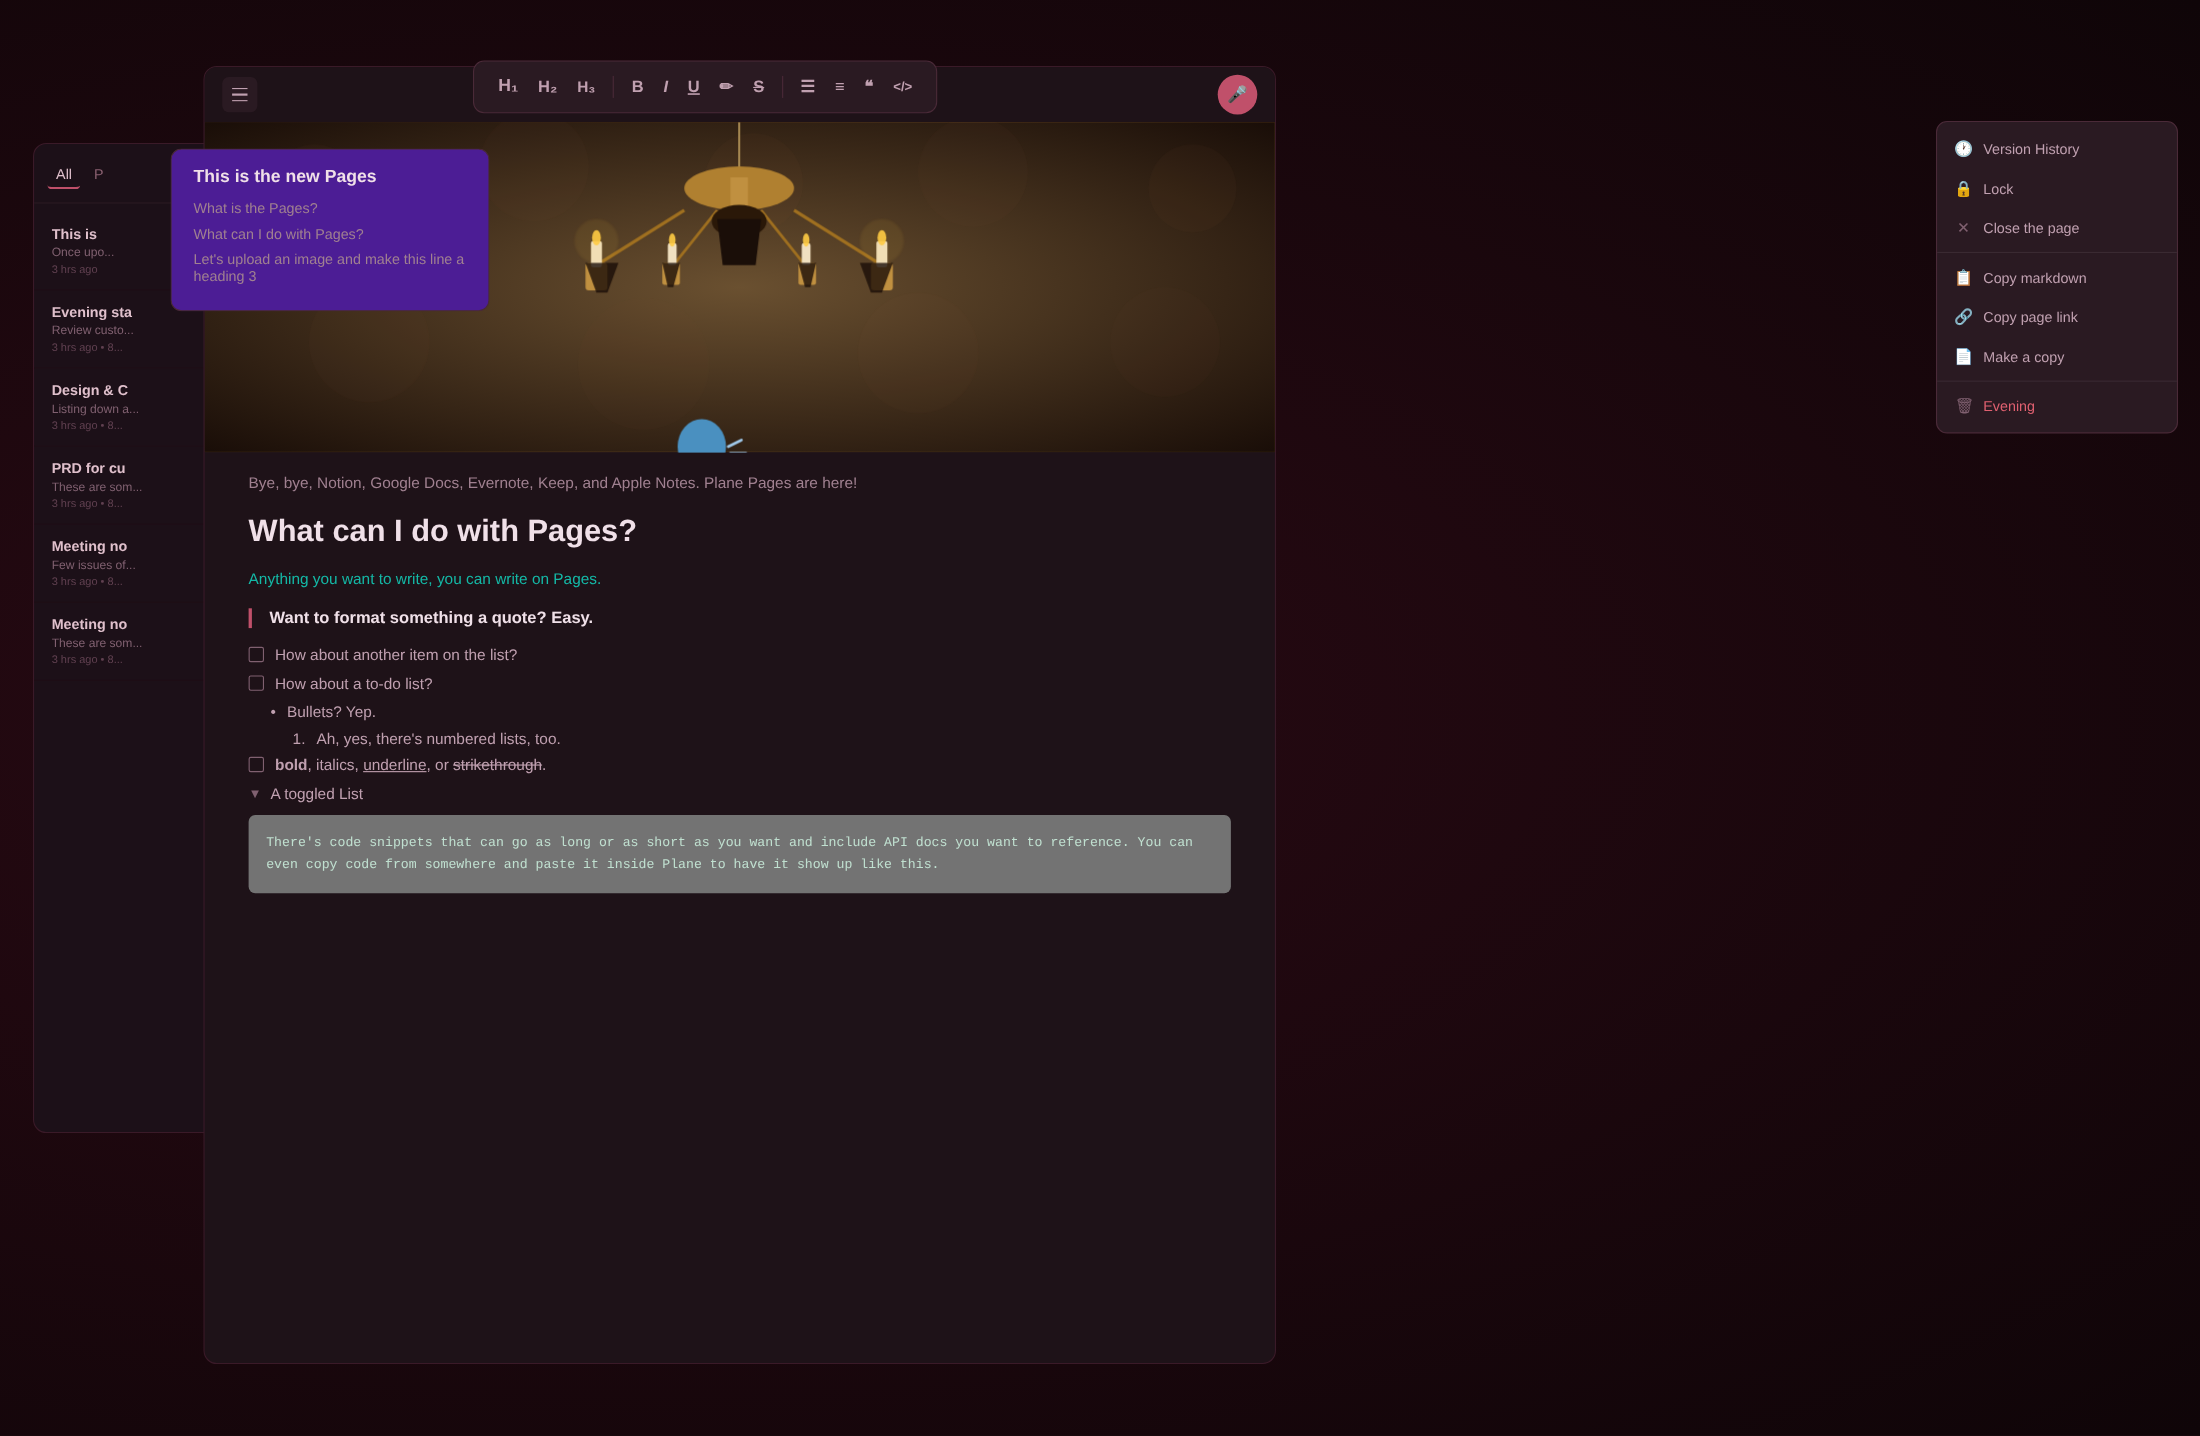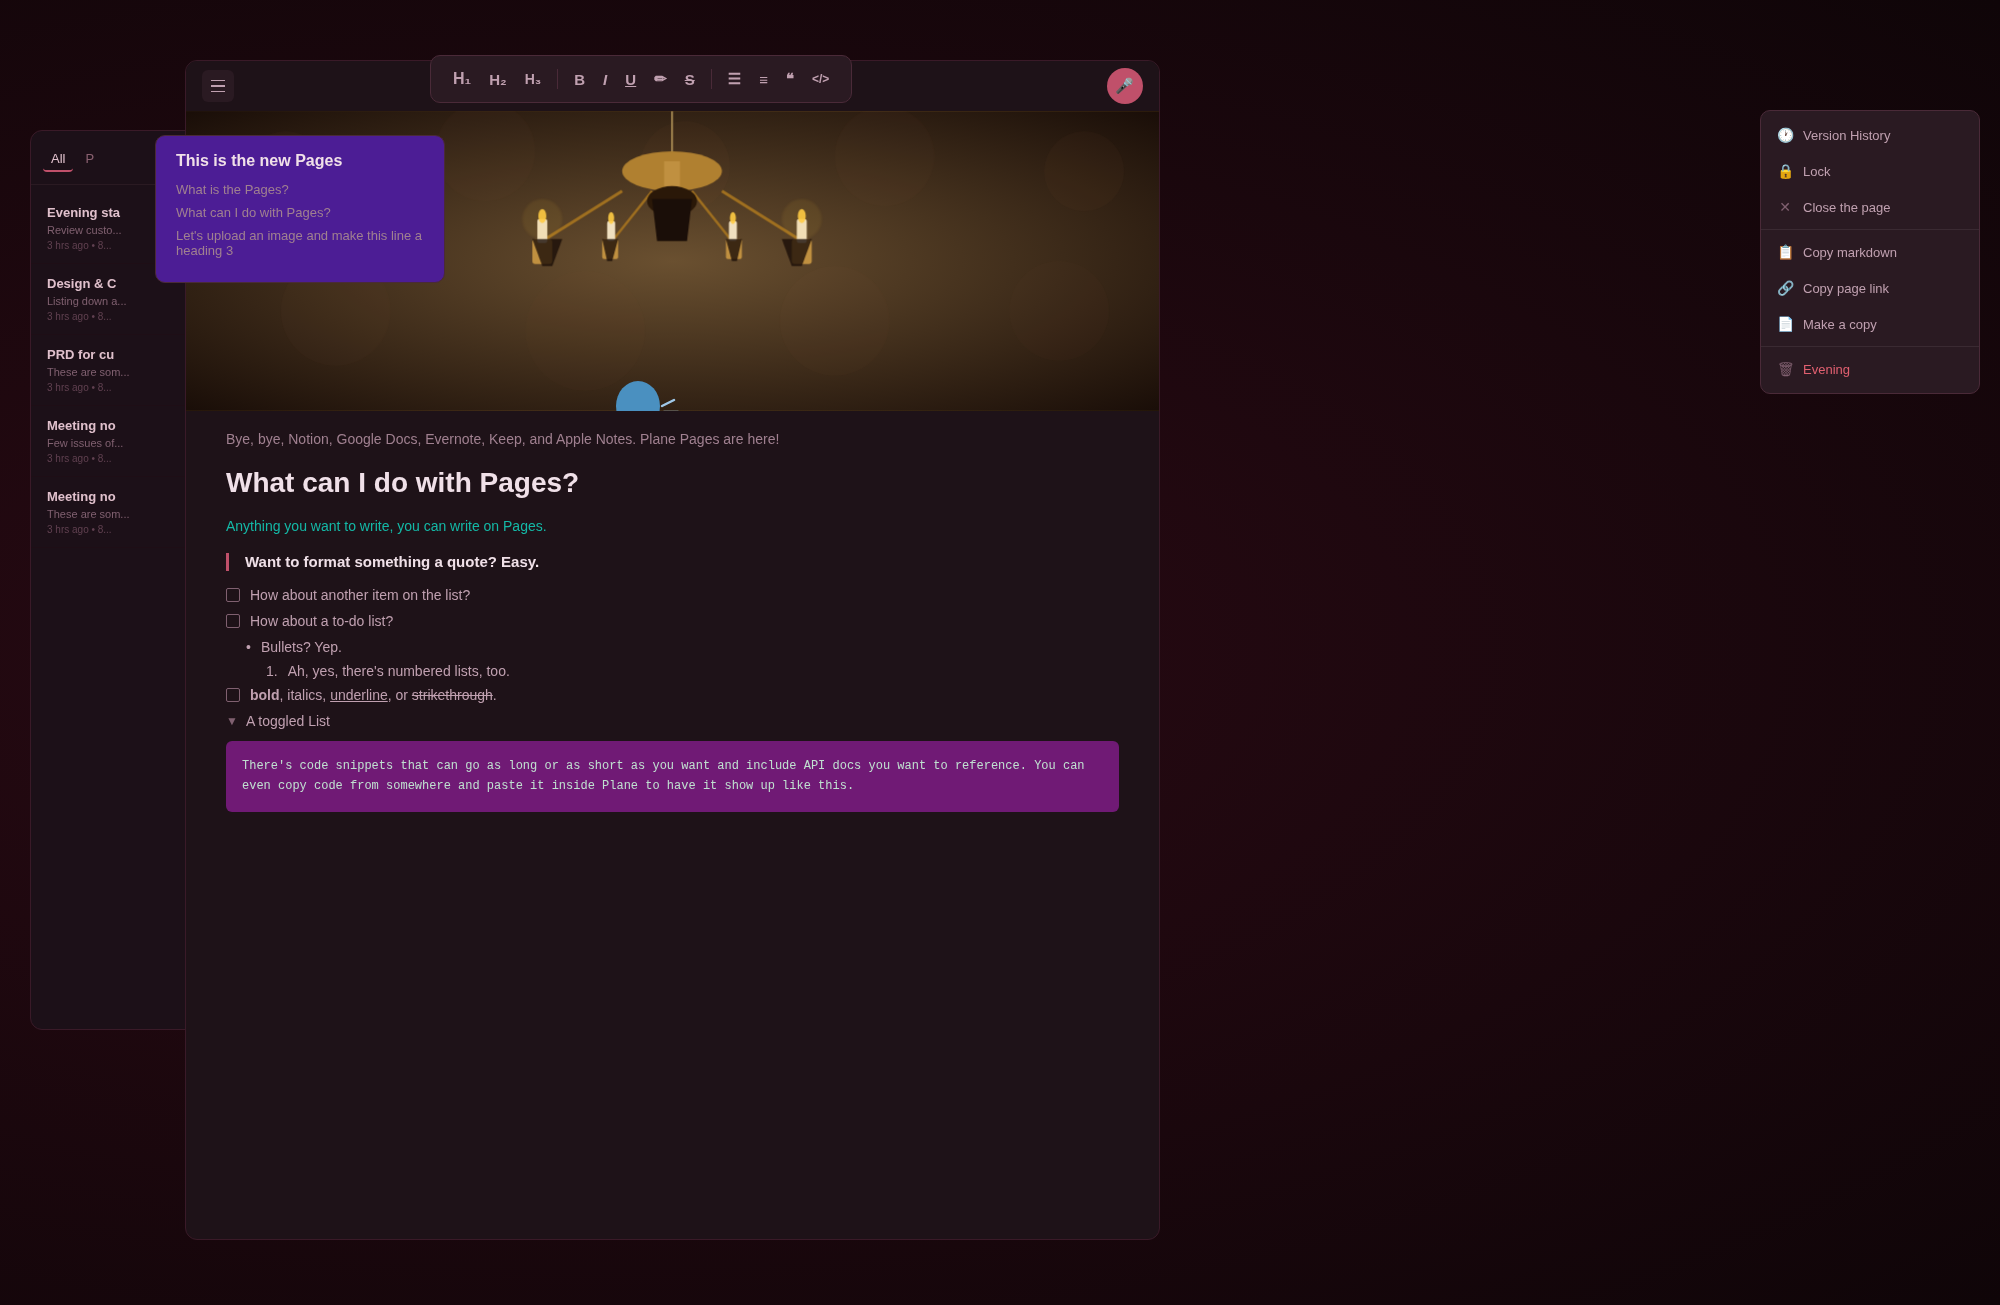--- a/index.html
+++ b/index.html
@@ -301,21 +301,21 @@
       color: #806070;
       font-size: 12px;
     }
 
     .toggled-label {
       font-size: 14px;
       color: #c0a0b0;
     }
 
     .code-block {
-      background: #701a75;
+      background: #737373;
       border-radius: 6px;
       padding: 16px;
       font-family: 'Courier New', monospace;
       font-size: 12px;
       color: #c0e0d0;
       line-height: 1.6;
       margin-top: 8px;
     }
 
     
@@ -404,20 +404,25 @@
 <body>
 
 <div class="bg-overlay"></div>
 
 <div class="sidebar">
   <div class="sidebar-tabs">
     <div class="sidebar-tab active">All</div>
     <div class="sidebar-tab">P</div>
   </div>
 
+  <div class="sidebar-item">
+    <div class="sidebar-item-title">This is</div>
+    <div class="sidebar-item-preview">Once upo...</div>
+    <div class="sidebar-item-meta">3 hrs ago</div>
+  </div>
   <div class="sidebar-item">
     <div class="sidebar-item-title">Evening sta</div>
     <div class="sidebar-item-preview">Review custo...</div>
     <div class="sidebar-item-meta">3 hrs ago • 8...</div>
   </div>
   <div class="sidebar-item">
     <div class="sidebar-item-title">Design &amp; C</div>
     <div class="sidebar-item-preview">Listing down a...</div>
     <div class="sidebar-item-meta">3 hrs ago • 8...</div>
   </div>

